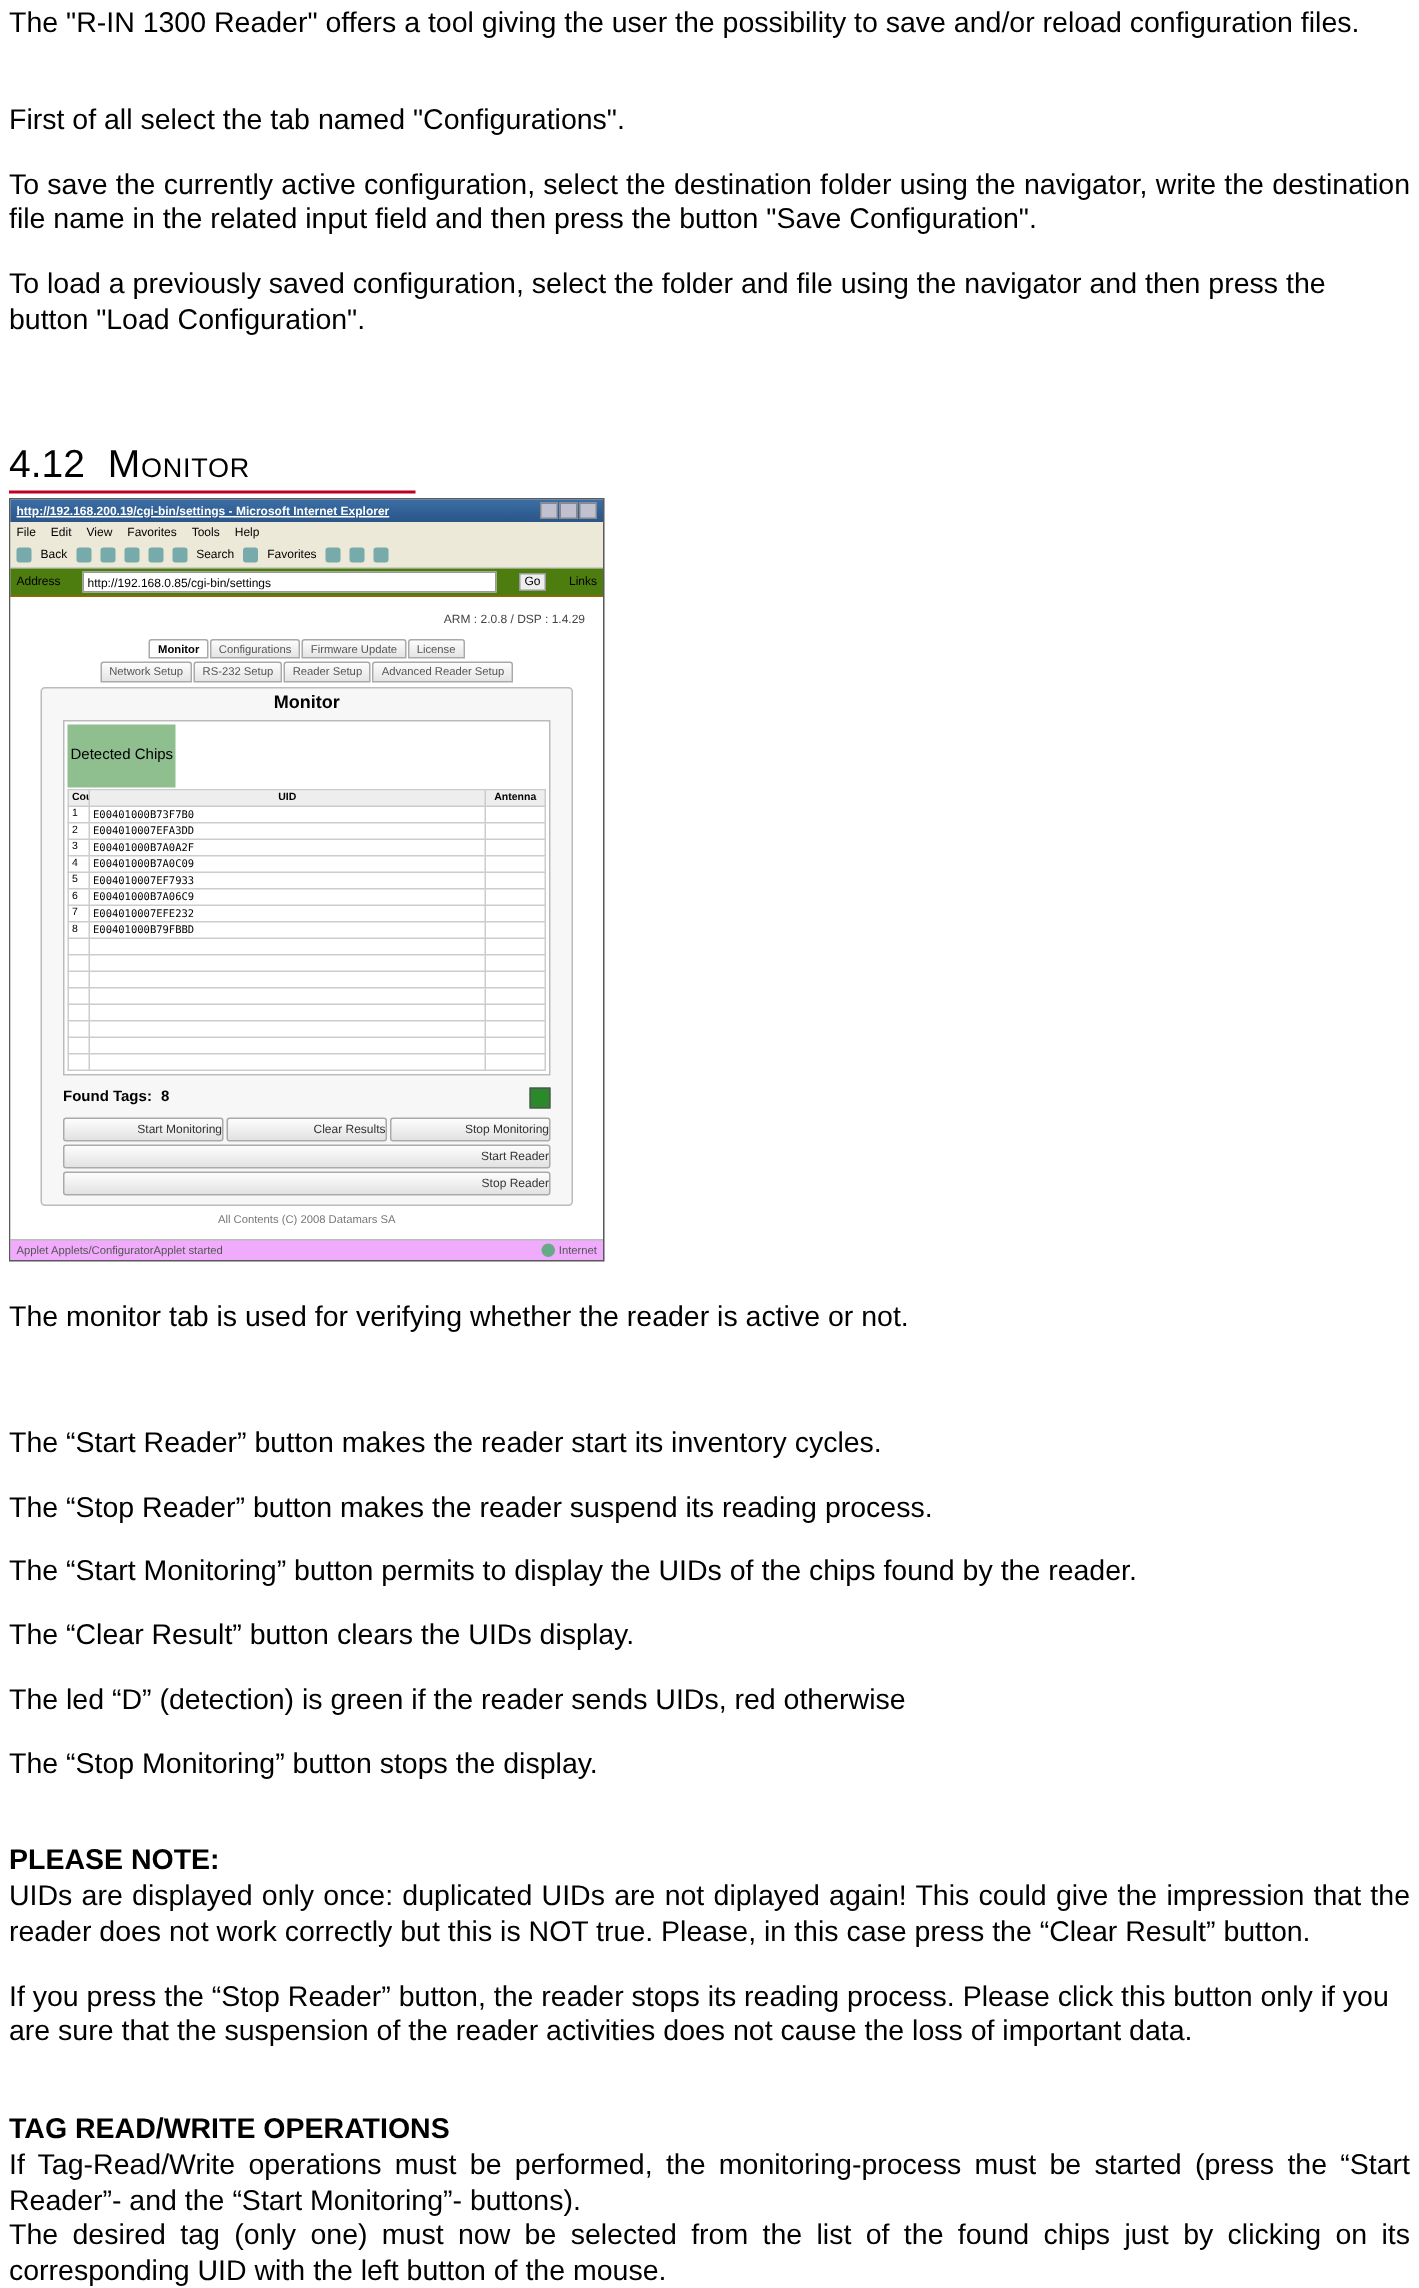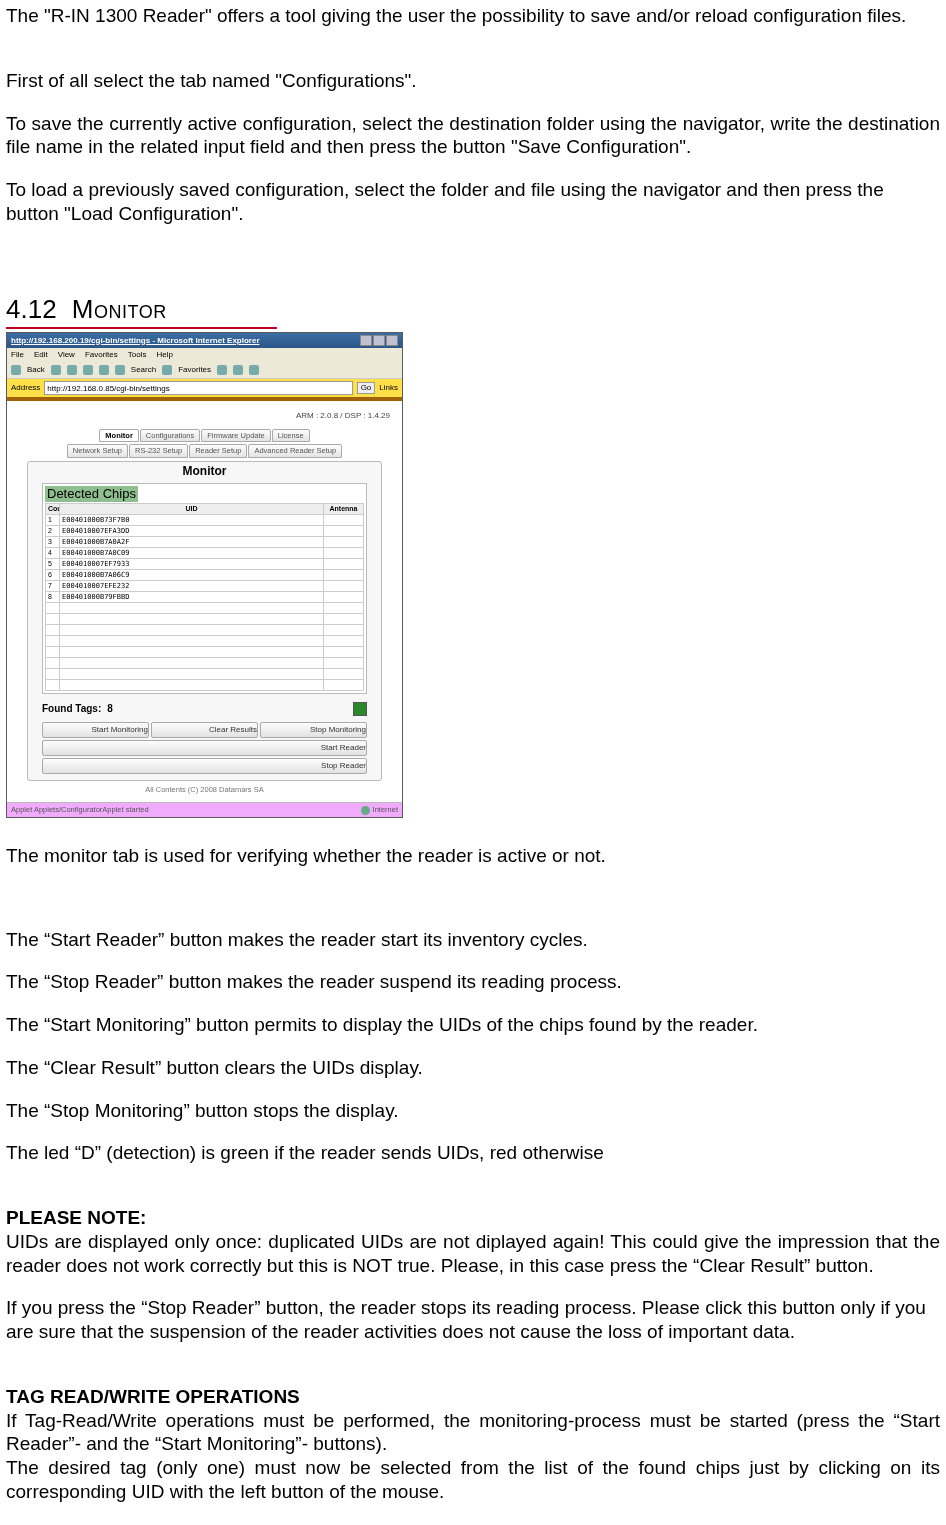--- a/index.html
+++ b/index.html
@@ -78,26 +78,26 @@
   .ss-toolbar {
     background: #ece9d8;
     padding: 3px 4px;
     display: flex;
     gap: 6px;
     align-items: center;
     border-bottom: 1px solid #ccc;
   }
   .ss-toolbar .ico { width: 10px; height: 10px; background:#7aa; border-radius:2px; }
   .ss-addr {
-    background: #fde047;
+    background: #4d7c0f;
     padding: 2px 4px;
     display: flex;
     align-items: center;
-    gap: 4px;
-    border-bottom: 4px solid #a16207;
+    gap: 15px;
+    border-bottom: 1px solid #a16207;
   }
   .ss-addr input {
     flex: 1 1 auto;
     font-size: 8px;
     height: 12px;
     border: 1px solid #999;
     padding: 0 2px;
     background: #fff;
   }
   .ss-addr .go { background:#eee;border:1px solid #999;padding:0 3px;font-size:8px; }
@@ -153,22 +153,22 @@
     padding: 2px 0;
   }
   .chipbox {
     margin: 2px 14px 4px 14px;
     border: 1px solid #bbb;
     background: #fff;
     padding: 2px;
   }
   .chipbox .hdr {
     background: #8fbf8f;
-    font-size: 13px;
-    padding: 0 2px;
+    font-size: 10px;
+    padding: 15px 2px;
     margin-bottom: 1px;
     display: inline-block;
   }
   .chiptable {
     width: 100%;
     border-collapse: collapse;
     font-size: 7px;
     table-layout: fixed;
   }
   .chiptable th, .chiptable td {
@@ -438,22 +438,22 @@
 
   <div class="left">
     <p>The monitor tab is used for verifying whether the reader is active or not.</p>
   </div>
   <div class="spacer"></div>
   <div class="left">
     <p>The “Start Reader” button makes the reader start its inventory cycles.</p>
     <p>The “Stop Reader” button makes the reader suspend its reading process.</p>
     <p>The “Start Monitoring” button permits to display the UIDs of the chips found by the reader.</p>
     <p>The “Clear Result” button clears the UIDs display.</p>
+    <p>The led “D” (detection) is green if the reader sends UIDs, red otherwise</p>
     <p>The “Stop Monitoring” button stops the display.</p>
-    <p>The led “D” (detection) is green if the reader sends UIDs, red otherwise</p>
   </div>
 
   <div class="spacer"></div>
   <div class="left bold">PLEASE NOTE:</div>
   <div class="body-text">
     <p>UIDs are displayed only once:  duplicated UIDs are not diplayed again!  This could give the impression that the reader does not work correctly but this is NOT true.  Please, in this case press the “Clear Result” button.</p>
   </div>
   <div class="left">
     <p>If you press the “Stop Reader” button, the reader stops its reading process.  Please click this button only if you are sure that the suspension of the reader activities does not cause the loss of important data.</p>
   </div>

